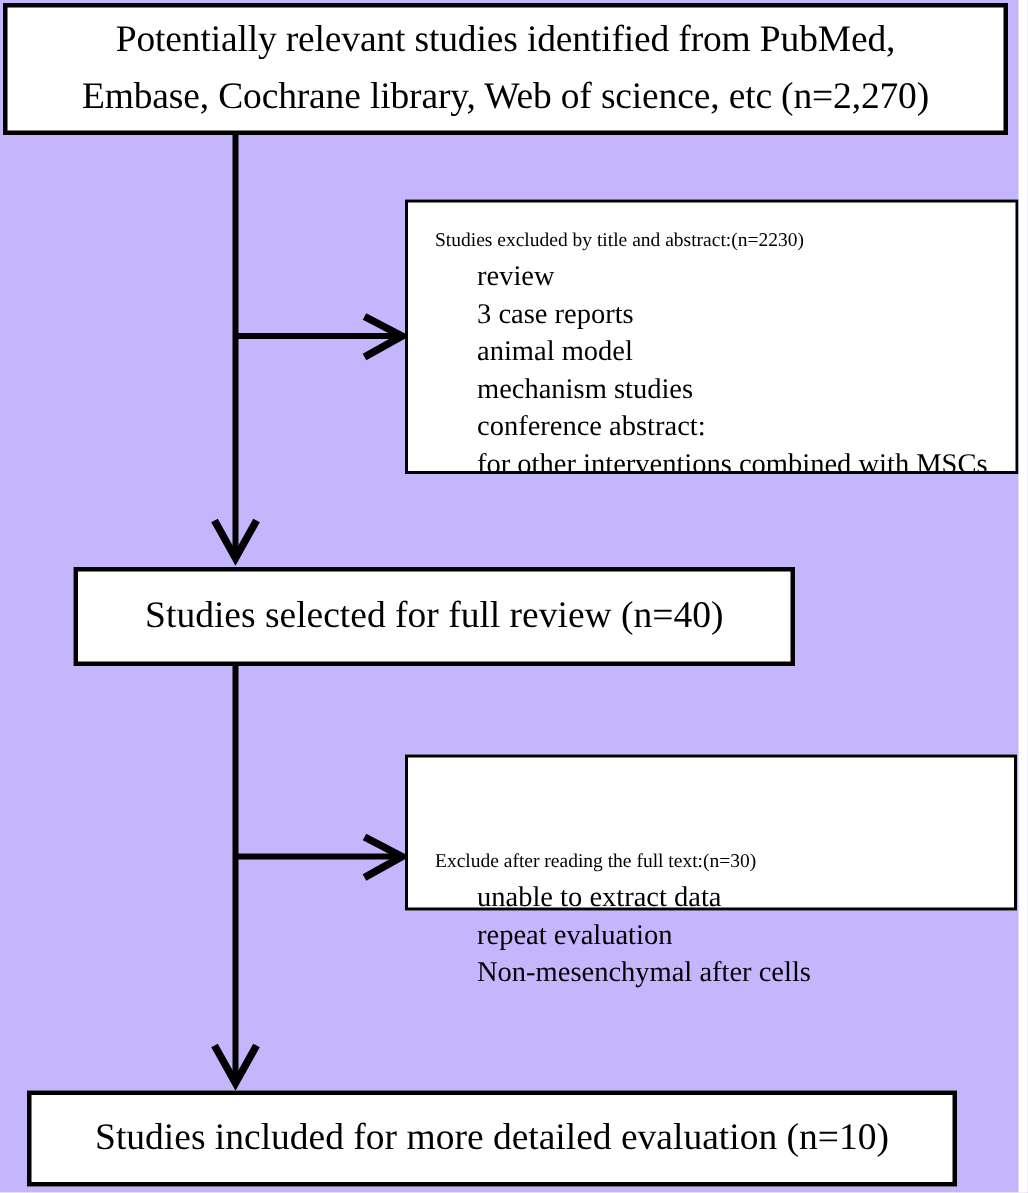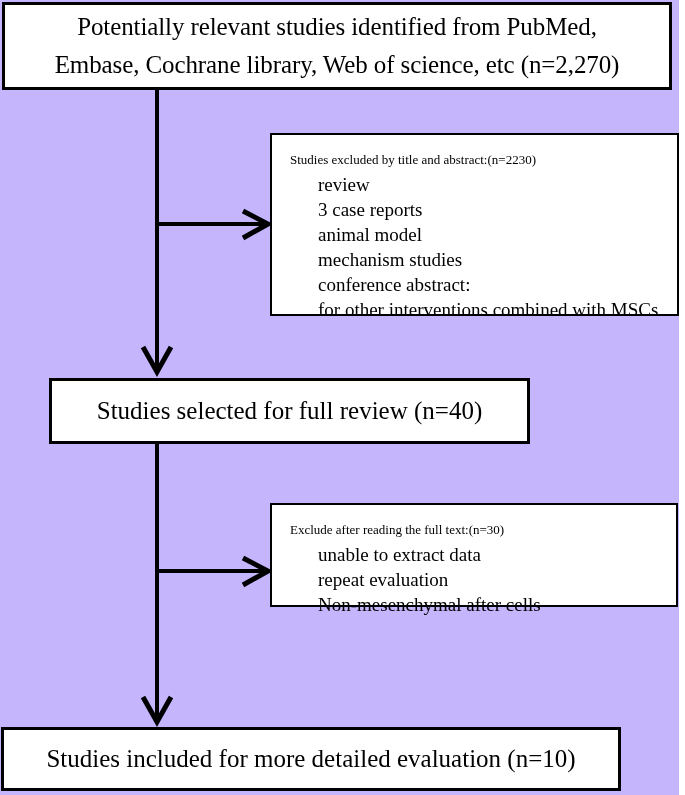--- a/index.html
+++ b/index.html
@@ -60,20 +60,21 @@
     font-size: 19px;
     line-height: 25px;
     white-space: nowrap;
     padding-left: 28px;
   }
   .excl-inner {
     padding: 12px 0 0 18px;
   }
   .excl-inner-2 {
     padding: 12px 0 0 18px;
+    margin-top: 44px;
   }
   svg.connectors {
     position: absolute;
     left: 0;
     top: 0;
     width: 685px;
     height: 795px;
     pointer-events: none;
   }
   svg.connectors line,
@@ -125,17 +126,17 @@
 
   <div class="box thin box-left" style="left:270px; top:503px; width:408px; height:104px;">
     <div class="excl-inner-2">
       <div class="excl-head">Exclude after reading the full text:(n=30)</div>
       <div class="excl-item">unable to extract data</div>
       <div class="excl-item">repeat evaluation</div>
       <div class="excl-item">Non-mesenchymal after cells</div>
     </div>
   </div>
 
-  <div class="box box-center" style="left:1px; top:727px; width:620px; height:64px;justify-content:center;">
+  <div class="box box-center" style="left:18px; top:727px; width:620px; height:64px;justify-content:center;">
     <div class="main-line">Studies included for more detailed evaluation (n=10)</div>
   </div>
 
 </div>
 
 </body></html>

